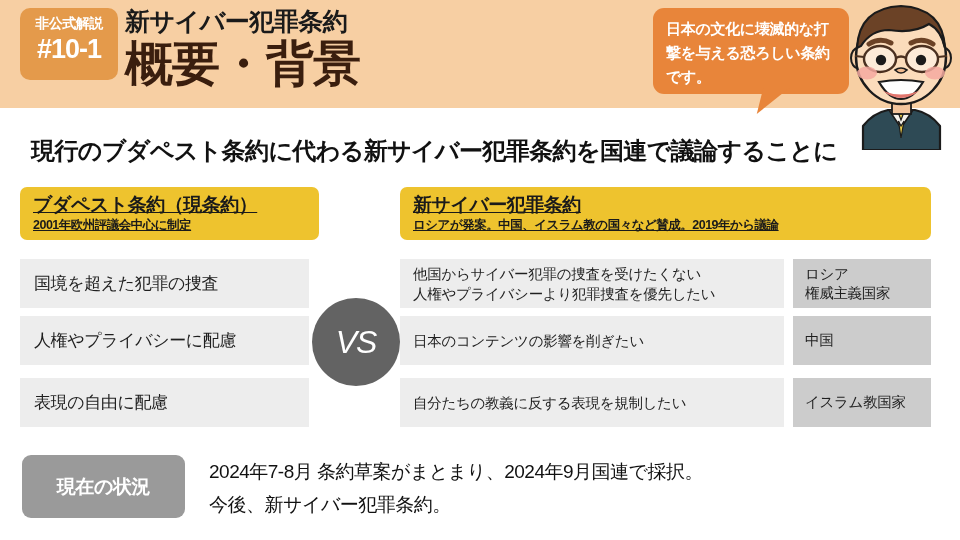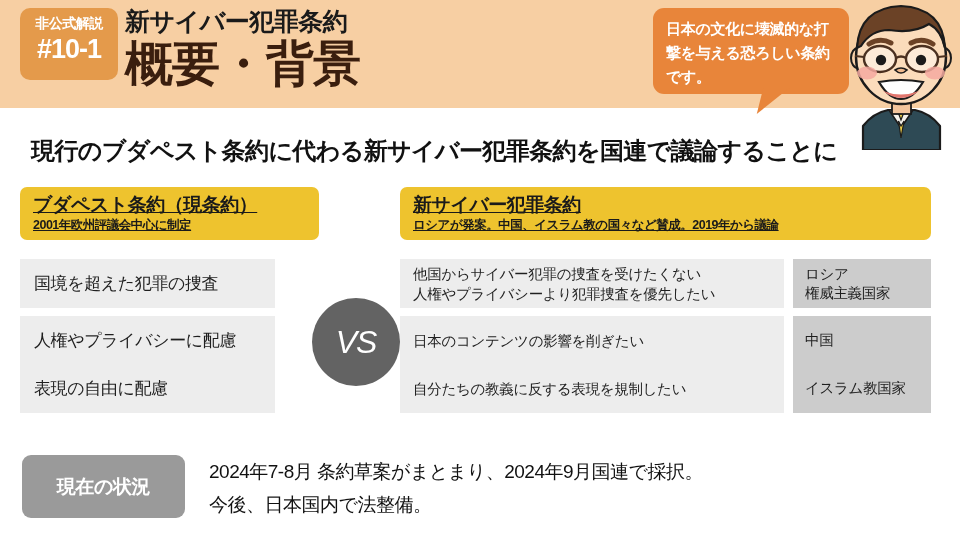--- a/index.html
+++ b/index.html
@@ -150,21 +150,21 @@
     position: absolute;
     background: #ededed;
     box-sizing: border-box;
     display: flex;
     flex-direction: column;
     justify-content: center;
     color: #1f1f1f;
   }
   .row-left {
     left: 20px;
-    width: 255px;
+    width: 289px;
     padding-left: 14px;
     font-size: 17px;
     letter-spacing: -0.4px;
   }
   .row-right {
     left: 400px;
     width: 384px;
     padding-left: 13px;
     font-size: 14.5px;
     letter-spacing: -0.3px;
@@ -174,21 +174,21 @@
     left: 793px;
     width: 138px;
     padding-left: 12px;
     background: #cccccc;
     font-size: 14.5px;
     letter-spacing: -0.3px;
     line-height: 19px;
   }
   .r1 { top: 259px; height: 49px; }
   .r2 { top: 316px; height: 49px; }
-  .r3 { top: 364px; height: 49px; }
+  .r3 { top: 378px; height: 49px; }
 
   .row-right .line { display: block; }
 
   
   .vs-circle {
     position: absolute;
     left: 312px; top: 298px;
     width: 88px; height: 88px;
     border-radius: 50%;
     background: #636363;
@@ -326,16 +326,16 @@
   </div>
   <div class="row-tag r3">
     <span class="line">イスラム教国家</span>
   </div>
 
   <div class="vs-circle">VS</div>
 
   <div class="status-badge">現在の状況</div>
   <div class="status-lines">
     <span class="sline">2024年7-8月 条約草案がまとまり、2024年9月国連で採択。</span>
-    <span class="sline">今後、日本国内で法整備。</span>
+    <span class="sline">今後、新サイバー犯罪条約。</span>
   </div>
 
 </div>
 
 </body></html>

